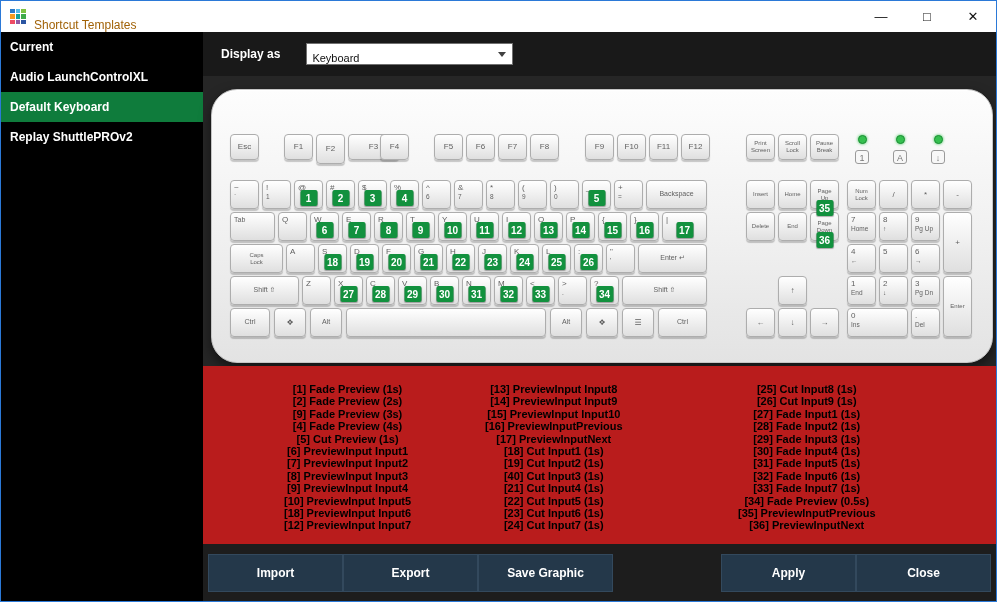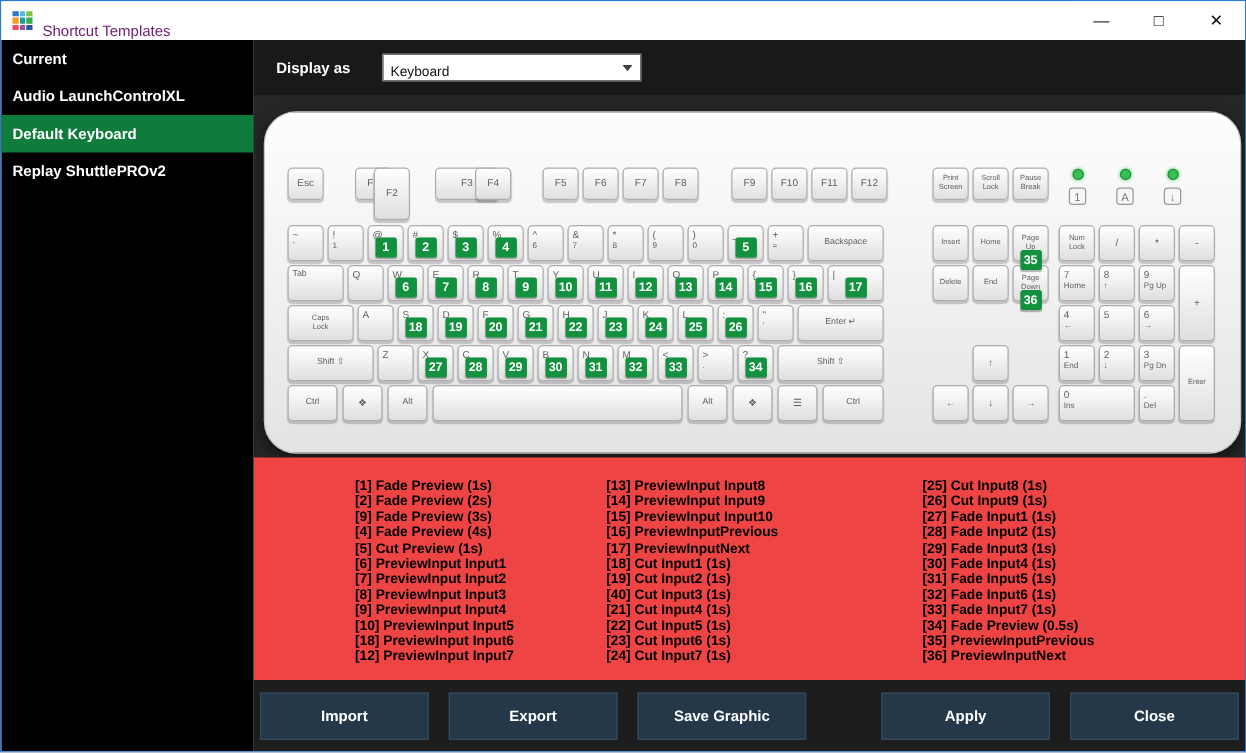--- a/index.html
+++ b/index.html
@@ -4,21 +4,21 @@
 <style>
   :root{ --green:#12913E; --sel:#0F7C3C; --btn:#24384A; }
   html,body{margin:0;padding:0;background:#fff;}
   body{font-family:"Liberation Sans",sans-serif;}
   .window{position:relative;width:997px;height:602px;background:#fff;border:1px solid #2b79d7;box-sizing:border-box;overflow:hidden;}
 
   
   .titlebar{position:absolute;top:0;left:0;right:0;height:31px;background:#fff;display:flex;align-items:center;}
   .app-icon{width:16px;height:16px;margin-left:9px;display:grid;grid-template-columns:repeat(3,1fr);grid-template-rows:repeat(3,1fr);gap:1px;}
   .app-icon span{display:block;}
-  .title{margin-left:8px;font-size:12px;color:#701a75;margin-top:16px;}
+  .title{margin-left:8px;font-size:12px;color:#a16207;margin-top:16px;}
   .win-controls{margin-left:auto;display:flex;height:100%;}
   .win-btn{width:46px;height:100%;display:flex;align-items:center;justify-content:center;font-size:13px;color:#111;background:#fff;border:none;padding:0;}
 
   
   .sidebar{position:absolute;top:31px;left:0;width:202px;bottom:0;background:#000;}
   .side-item{height:30px;line-height:30px;padding-left:9px;color:#fff;font-size:12px;font-weight:bold;cursor:default;}
   .side-item.selected{background:var(--sel);}
 
   
   .main{position:absolute;top:31px;left:202px;right:0;bottom:0;}
@@ -44,26 +44,26 @@
   .key.sm .l1{font-size:7px;}
   .key.xs .l1{font-size:6px;}
   .badge{position:absolute;left:50%;transform:translateX(-50%);bottom:2px;width:17px;height:16px;
     background:var(--green);color:#fff;font-size:10px;font-weight:bold;display:flex;align-items:center;justify-content:center;border-radius:2px;box-shadow:0 1px 1px rgba(0,0,0,.3);}
   .badge.hang{bottom:-8px;z-index:4;}
   .led{position:absolute;top:45px;width:24px;text-align:center;}
   .led-dot{width:9px;height:9px;border-radius:50%;background:#35c04f;border:1px solid #1d8f36;margin:0 auto;box-shadow:0 0 3px #35c04f;box-sizing:border-box;}
   .led-icon{margin:6px auto 0;width:14px;height:14px;border:1px solid #9a9a9a;border-radius:3px;font-size:9px;line-height:14px;color:#777;box-sizing:border-box;}
 
   
-  .legend{position:absolute;left:0;right:0;top:290px;bottom:0;background:#ef4444;}
+  .legend{position:absolute;left:0;right:0;top:290px;bottom:0;background:#b91c1c;text-align:center;}
   .legend-col{position:absolute;top:17px;font-size:11px;font-weight:bold;color:#000;line-height:12.4px;white-space:nowrap;}
 
   
   .footer{position:absolute;left:0;right:0;bottom:0;height:57px;background:#1d1d1d;display:flex;align-items:center;padding:0 5px;box-sizing:border-box;}
-  .fgroup{display:flex;gap:16px;}
+  .fgroup{display:flex;gap:0;}
   .spacer{flex:1;}
   .btn{width:135px;height:38px;background:var(--btn);border:1px solid #33495d;color:#fff;font-weight:bold;font-size:12px;font-family:inherit;cursor:default;}
 </style>
 </head>
 <body>
 
 <div class="window">
 
   <div class="titlebar">
     <div class="app-icon">
@@ -115,21 +115,21 @@
           <div class="led" style="left: 714px;">
             <div class="led-dot"></div>
             <div class="led-icon">↓</div>
           </div>
           <div class="key ctr" style="left: 18px; top: 44px; width: 29px; height: 26px;">
             <span class="l1">Esc</span>
           </div>
           <div class="key ctr" style="left: 72px; top: 44px; width: 29px; height: 26px;">
             <span class="l1">F1</span>
           </div>
-          <div class="key ctr" style="left: 87px; top: 44px; width: 29px; height: 42px;">
+          <div class="key ctr" style="left: 104px; top: 44px; width: 29px; height: 30px;">
             <span class="l1">F2</span>
           </div>
           <div class="key ctr" style="left: 136px; top: 44px; width: 51px; height: 26px;">
             <span class="l1">F3</span>
           </div>
           <div class="key ctr" style="left: 168px; top: 44px; width: 29px; height: 26px;">
             <span class="l1">F4</span>
           </div>
           <div class="key ctr" style="left: 222px; top: 44px; width: 29px; height: 26px;">
             <span class="l1">F5</span>

